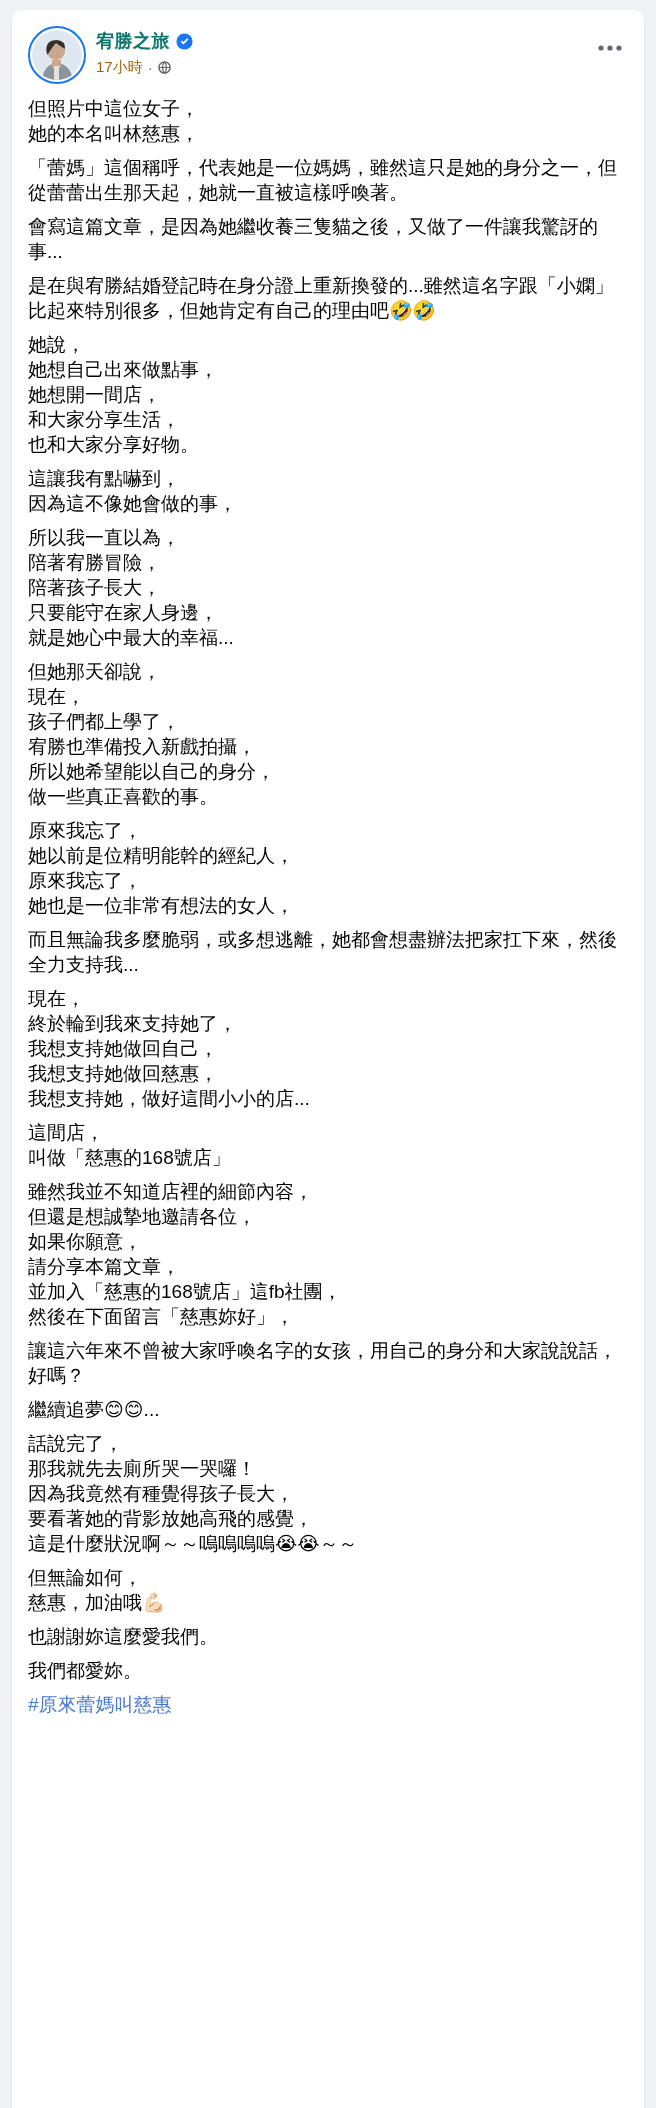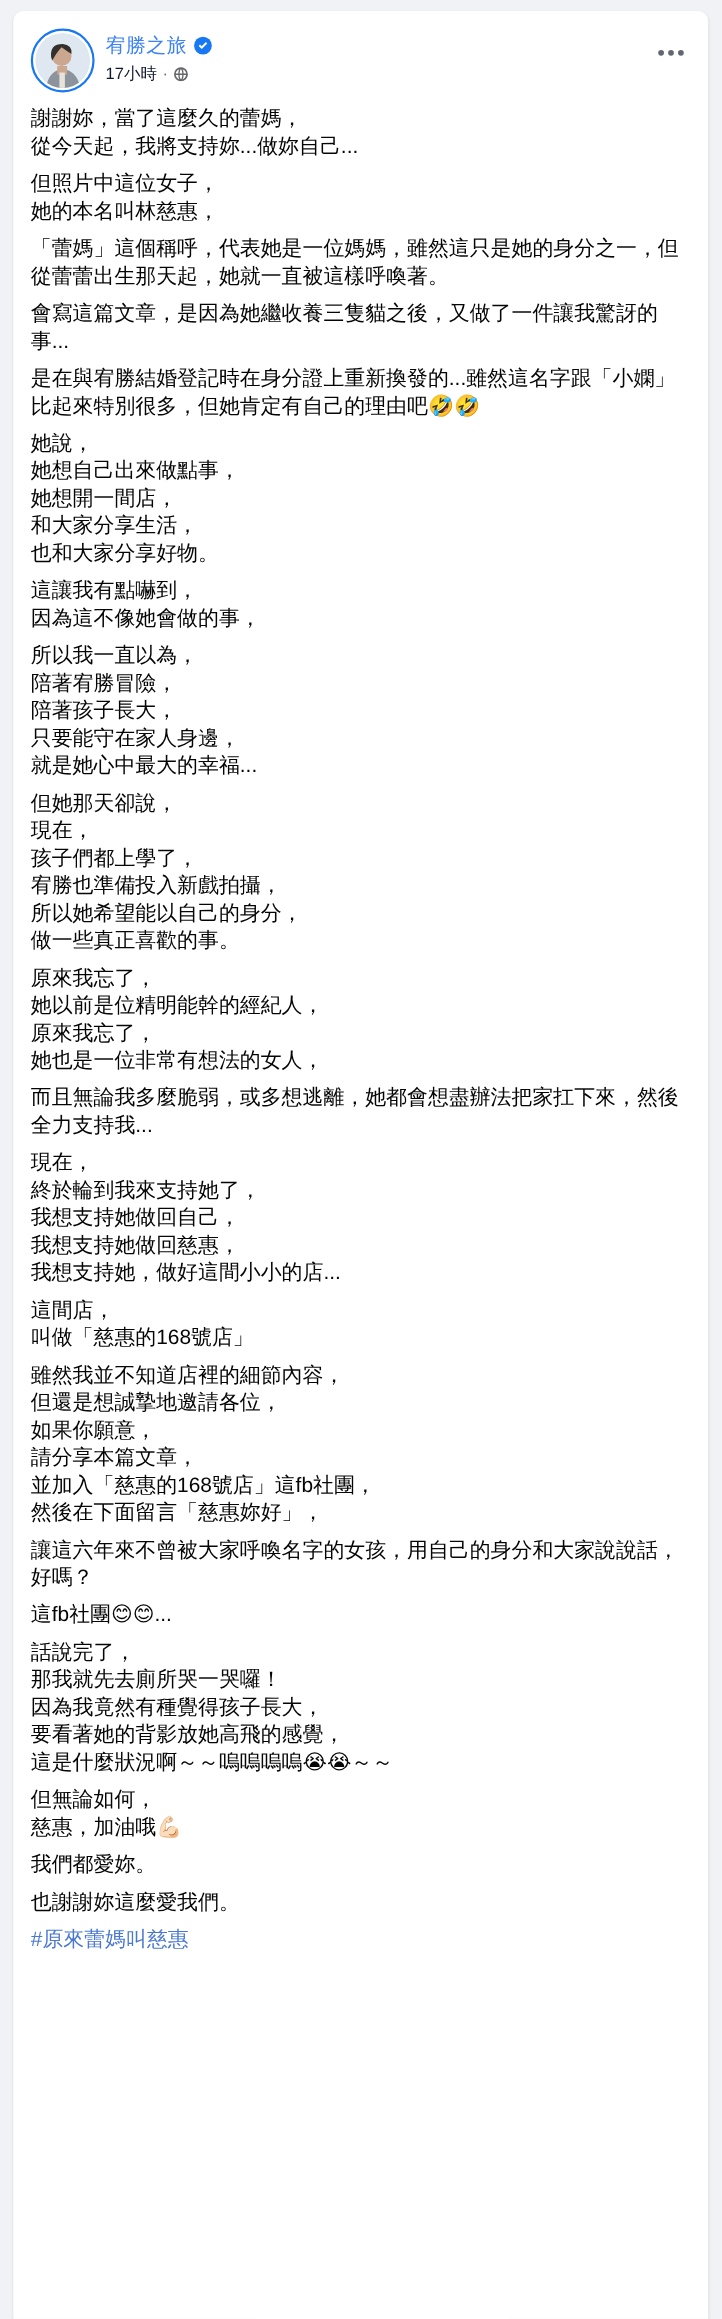--- a/index.html
+++ b/index.html
@@ -34,22 +34,22 @@
     padding: 2px;
     box-sizing: border-box;
     flex: 0 0 auto;
     cursor: pointer;
   }
   .avatar-wrap svg { display: block; border-radius: 50%; }
   .header-meta { margin-left: 10px; flex: 1 1 auto; padding-top: 3px; }
   .name-row { display: flex; align-items: center; gap: 6px; }
   .page-name {
     font-size: 18px;
-    font-weight: normal;
-    color: #3b82f6;
+    font-weight: bold;
+    color: #0f766e;
     text-decoration: none;
     letter-spacing: .5px;
     cursor: pointer;
     text-align: center;
   }
   .verified { width: 17px; height: 17px; display: inline-block; }
   .sub-row {
     margin-top: 5px;
     display: flex;
     align-items: center;
@@ -111,41 +111,39 @@
 
     <div class="header-meta">
       <div class="name-row">
         <a class="page-name">宥勝之旅</a>
         <svg class="verified" viewBox="0 0 20 20">
           <circle cx="10" cy="10" r="9.5" fill="#1877f2"></circle>
           <path d="M8.7 13.6 L5.4 10.3 L6.9 8.8 L8.7 10.6 L13.1 6.2 L14.6 7.7 Z" fill="#ffffff"></path>
         </svg>
       </div>
       <div class="sub-row">
-        <a style="color:#0f172a;text-decoration:none;cursor:pointer;">17小時</a>
+        <a style="color:#a16207;text-decoration:none;cursor:pointer;">17小時</a>
         <span>·</span>
         <svg class="globe" viewBox="0 0 14 14">
           <circle cx="7" cy="7" r="6" fill="none" stroke="#65676b" stroke-width="1.6"></circle>
           <path d="M1 7 h12 M7 1 C9.6 2.8 9.6 11.2 7 13 M7 1 C4.4 2.8 4.4 11.2 7 13" fill="none" stroke="#65676b" stroke-width="1.3"></path>
         </svg>
       </div>
     </div>
 
     <button class="more-btn">
       <svg width="24" height="6" viewBox="0 0 24 6">
         <circle cx="3" cy="3" r="2.6" fill="#606770"></circle>
         <circle cx="12" cy="3" r="2.6" fill="#606770"></circle>
         <circle cx="21" cy="3" r="2.6" fill="#606770"></circle>
       </svg>
     </button>
   </div>
 
   <div class="post-body">
-    <p>謝謝妳，當了這麼久的蕾媽，
-從今天起，我將支持妳...做妳自己...</p>
     <p>但照片中這位女子，
 她的本名叫林慈惠，</p>
     <p>「蕾媽」這個稱呼，代表她是一位媽媽，雖然這只是她的身分之一，但從蕾蕾出生那天起，她就一直被這樣呼喚著。</p>
     <p>會寫這篇文章，是因為她繼收養三隻貓之後，又做了一件讓我驚訝的事...</p>
     <p>是在與宥勝結婚登記時在身分證上重新換發的...雖然這名字跟「小嫻」比起來特別很多，但她肯定有自己的理由吧🤣🤣</p>
     <p>她說，
 她想自己出來做點事，
 她想開一間店，
 和大家分享生活，
 也和大家分享好物。</p>
@@ -174,30 +172,30 @@
 我想支持她，做好這間小小的店...</p>
     <p>這間店，
 叫做「慈惠的168號店」</p>
     <p>雖然我並不知道店裡的細節內容，
 但還是想誠摯地邀請各位，
 如果你願意，
 請分享本篇文章，
 並加入「慈惠的168號店」這fb社團，
 然後在下面留言「慈惠妳好」，</p>
     <p>讓這六年來不曾被大家呼喚名字的女孩，用自己的身分和大家說說話，好嗎？</p>
-    <p>這fb社團😊😊...</p>
+    <p>繼續追夢😊😊...</p>
     <p>話說完了，
 那我就先去廁所哭一哭囉！
 因為我竟然有種覺得孩子長大，
 要看著她的背影放她高飛的感覺，
 這是什麼狀況啊～～嗚嗚嗚嗚😭😭～～</p>
     <p>但無論如何，
 慈惠，加油哦💪🏻</p>
+    <p>也謝謝妳這麼愛我們。</p>
     <p>我們都愛妳。</p>
-    <p>也謝謝妳這麼愛我們。</p>
 
     <div class="hashtags">
       <a class="hashtag" style="color:#4a78d0;">#原來蕾媽叫慈惠</a>
 
     </div>
   </div>
 
 </div>
 
 </body></html>

